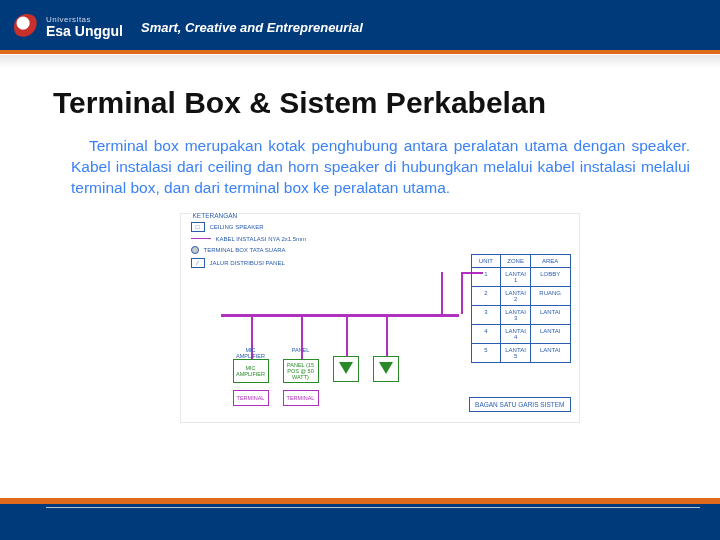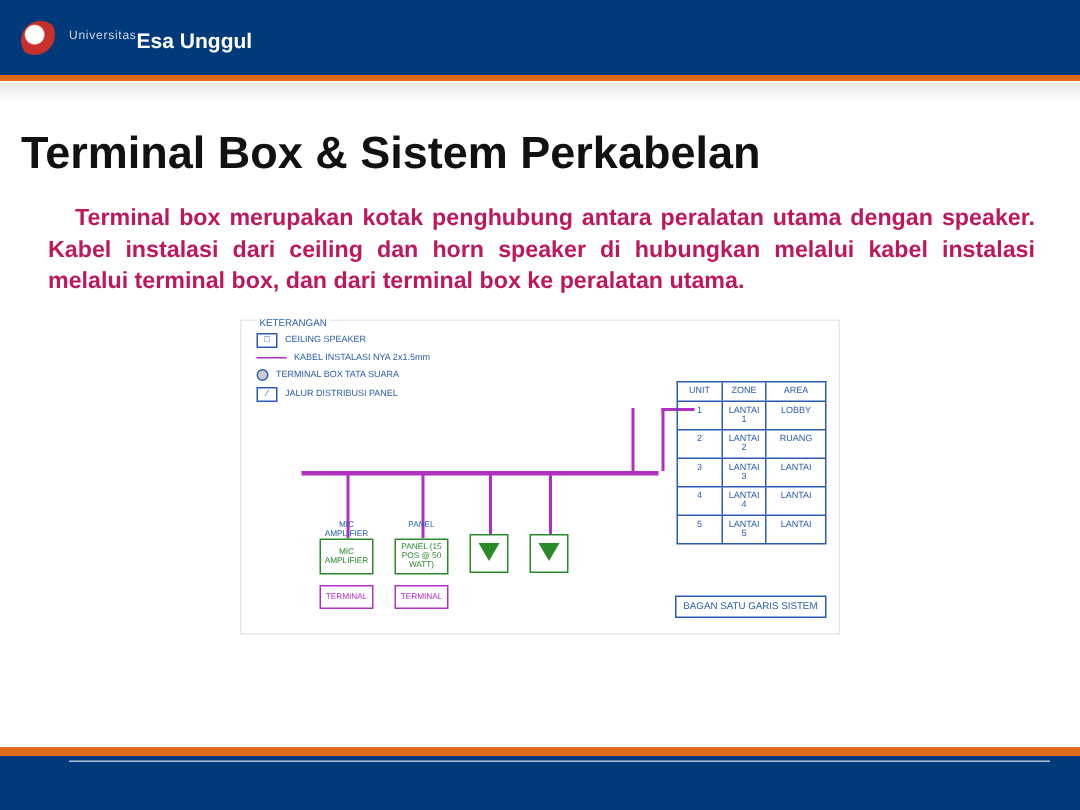--- a/index.html
+++ b/index.html
@@ -24,50 +24,50 @@
     display: flex;
     align-items: center;
     gap: 6px;
     color: #fff;
   }
   .logo-emblem {
     width: 26px; height: 26px;
     border-radius: 50%;
     background: radial-gradient(circle at 35% 35%, #fff 0 6px, #c9302c 7px 13px, #003a7a 14px);
   }
-  .logo-text { display: flex; flex-direction: row; line-height: 1; }
+  .logo-text { display: flex; flex-direction: column; line-height: 1; }
   .logo-top { font-size: 8px; letter-spacing: .5px; color: #cfd9e8; }
   .logo-main { font-size: 14px; font-weight: bold; text-align: center; }
   .tagline { color: #fff; font-size: 13px; font-style: italic; font-weight: bold; }
   .header-after {
     height: 14px;
     background: linear-gradient(#e7e7e7, #fff);
     border-top: 1px solid #fff;
   }
   .orange-bar {
     height: 4px;
     background: #e06a1c;
     margin-top: -4px;
   }
   .content {
     padding: 18px 14px 0 14px;
+    margin-left: 39px;
   }
   .title {
     font-size: 30px;
     font-weight: bold;
     color: #111;
     margin-bottom: 16px;
   }
   .paragraph {
     font-size: 15.5px;
     line-height: 1.35;
     text-align: justify;
-    color: #be185d;
+    color: #3b82f6;
     padding: 0 16px 0 18px;
-    font-weight: bold;
   }
   .paragraph::first-line { text-indent: 0; }
   .para-indent { display:inline-block; width: 18px; }
 
   .diagram-wrap {
     margin: 14px auto 0 auto;
     width: 400px;
     height: 210px;
     background: #fff;
     border: 1px solid #e8e8e8;
@@ -202,20 +202,21 @@
 <body>
 
 <div class="header">
   <div class="logo-block">
     <div class="logo-emblem"></div>
     <div class="logo-text">
       <span class="logo-top">Universitas</span>
       <span class="logo-main">Esa Unggul</span>
     </div>
   </div>
+  <div class="tagline">Smart, Creative and Entrepreneurial</div>
 </div>
 <div class="orange-bar"></div>
 <div class="header-after"></div>
 
 <div class="content">
   <h1 class="title">Terminal Box &amp; Sistem Perkabelan</h1>
   <p class="paragraph"><span class="para-indent"></span><span>Terminal box merupakan kotak penghubung antara peralatan utama dengan speaker. Kabel instalasi dari ceiling dan horn speaker di hubungkan melalui kabel instalasi melalui terminal box, dan dari terminal box  ke peralatan utama.</span></p>
 
   <div class="diagram-wrap">
     <div class="legend-title">KETERANGAN</div>

